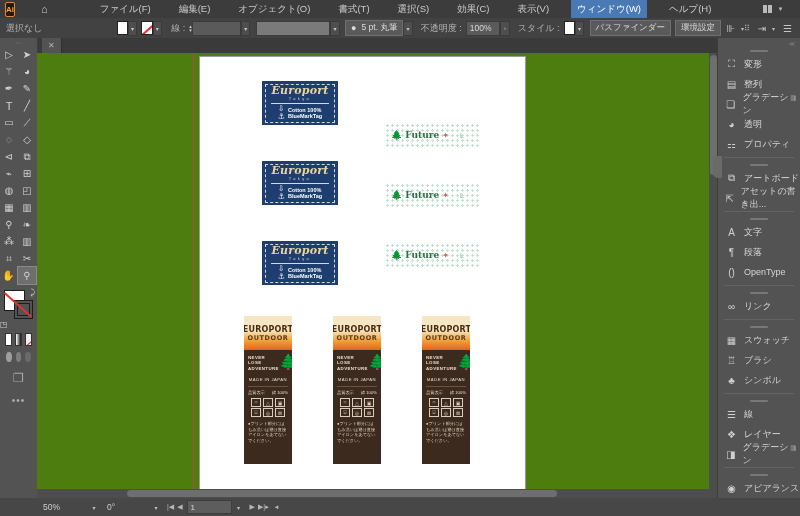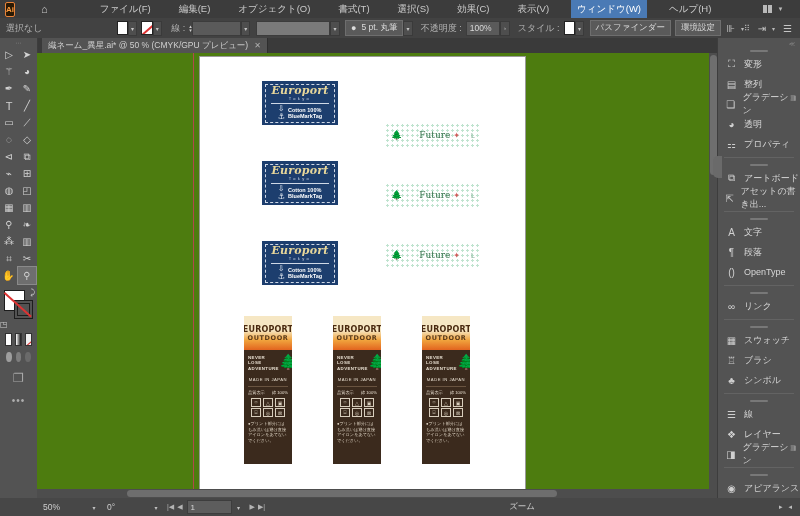--- a/index.html
+++ b/index.html
@@ -102,21 +102,21 @@
   .nt-sub{font-size:4px;color:#cfd8e6;letter-spacing:2.4px;line-height:5px;margin-top:0px;}
   .nt-rule{width:58px;height:1px;background:#cfd8e6;margin:1.5px 0;}
   .nt-row{display:flex;align-items:center;gap:3px;}
   .nt-ico{font-size:8px;color:#e9eef5;line-height:8px;}
   .nt-txt{font-size:5.5px;color:#fff;font-weight:bold;line-height:6px;text-align:left;}
 
   .greentag{position:absolute;width:90px;height:25px;background:#ffffff;
     background-image:radial-gradient(#bfe3cf 1px, transparent 1.2px);
     background-size:5px 5px;display:flex;align-items:center;padding-left:6px;gap:3px;}
   .gt-tree{font-size:9px;color:#3e8f5a;line-height:9px;}
-  .gt-word{font-family:"DejaVu Serif",serif;font-size:9px;color:#2f6f46;font-weight:normal;line-height:9px;margin-left:14px;}
+  .gt-word{font-family:"DejaVu Serif",serif;font-size:9px;color:#2f6f46;font-weight:bold;line-height:9px;}
   .gt-dot{font-size:8px;color:#d15b5b;line-height:8px;}
   .gt-tail{font-size:7px;color:#7fae93;margin-left:8px;}
 
   .hangtag{position:absolute;width:48px;height:148px;background:#3b2a1d;overflow:hidden;
     display:flex;flex-direction:column;align-items:center;}
   .ht-top{width:100%;height:34px;background:linear-gradient(#f6e7c4 0%,#f6e7c4 42%,#f0a23c 72%,#e2641f 100%);
     display:flex;flex-direction:column;align-items:center;justify-content:center;}
   .ht-t1{font-family:"DejaVu Sans",sans-serif;font-weight:bold;font-size:8px;color:#4a2a10;
     letter-spacing:.2px;line-height:9px;}
   .ht-t2{font-family:"DejaVu Sans",sans-serif;font-weight:bold;font-size:6.5px;color:#5a3a18;
@@ -246,21 +246,20 @@
   <div class="row" style="gap:3px">
       <span style="font-size:10px">⇥</span>
       <span class="caret">▾</span>
     </div>
   <div style="width:12px"></div>
   <div style="font-size:10px;color:#c5c5c5;padding-right:8px">☰</div>
 </div>
 
 <div id="tabbar"></div>
 <div id="doctab">
-  <span class="tt">織ネーム_異星.ai* @ 50 % (CMYK/GPU プレビュー)</span>
   <span class="cx">✕</span>
 </div>
 
 <div id="toolbar">
   <div class="tb-grip">⋯</div>
   <div class="tools">
     <div class="tool">▷</div>
     <div class="tool">➤</div>
     <div class="tool">⚚</div>
     <div class="tool">◕</div>
@@ -624,18 +623,17 @@
   <div class="sb-nav">
     <span>|◀</span>
     <span>◀</span>
   </div>
   <div class="sb-pg" style="margin-left:4px">1</div>
   <div class="sb-dd">▾</div>
   <div class="sb-nav">
     <span>▶</span>
     <span>▶|</span>
   </div>
-  <div class="sb-tool">ズーム</div>
   <div class="sb-right">
     <span>▸</span>
     <span>◂</span>
   </div>
 </div>
 
 </body></html>

